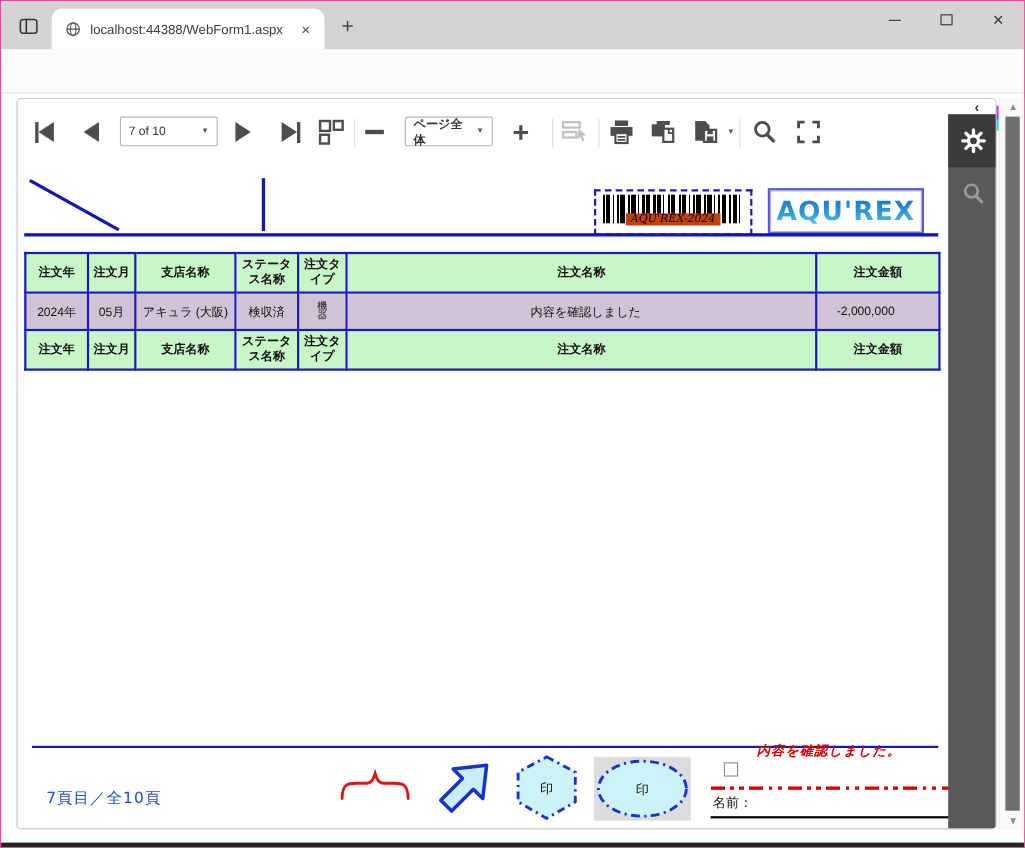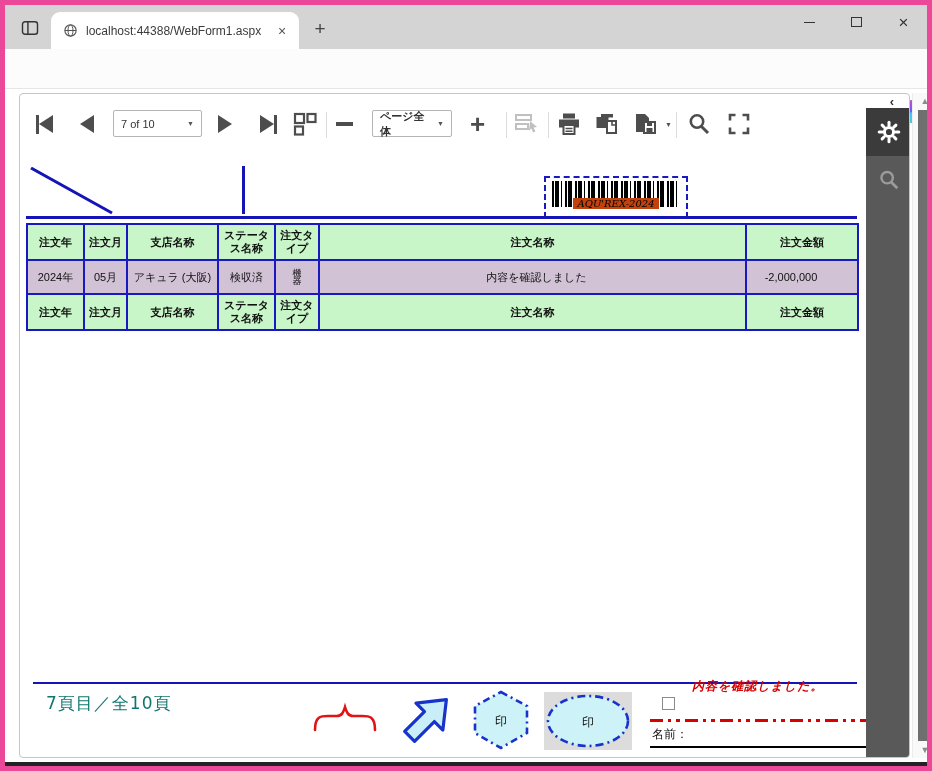--- a/index.html
+++ b/index.html
@@ -1,17 +1,17 @@
 <!DOCTYPE html>
 <html><head>
 <meta charset="utf-8">
 <style>
   * { margin:0; padding:0; box-sizing:border-box; }
   html,body { width:932px; height:771px; background:#fff; font-family:"Liberation Sans","DejaVu Sans",sans-serif; }
-  #app { position:relative; width:932px; height:771px; background:#fff; border:5px solid #ec4899; overflow:hidden; }
+  #app { position:relative; width:932px; height:771px; background:#fff; border:1px solid #ec4899; overflow:hidden; }
 
   
   .titlebar { position:absolute; left:0; top:0; width:100%; height:44px; background:#d4d4d4; }
   .ws-btn { position:absolute; left:12px; top:10px; width:26px; height:26px; border-radius:5px; display:flex; align-items:center; justify-content:center; }
   .tab { position:absolute; left:46px; top:7px; width:248px; height:37px; background:#fff; border-radius:9px 9px 0 0; display:flex; align-items:center; padding:0 8px 0 12px; }
   .tab-title { font-size:12px; color:#3b3b3b; white-space:nowrap; overflow:hidden; flex:1; margin-left:8px; }
   .tab-close { width:18px; height:18px; font-size:14px; color:#555; display:flex; align-items:center; justify-content:center; border-radius:4px; }
   .newtab { position:absolute; left:302px; top:11px; width:26px; height:26px; font-size:19px; color:#444; display:flex; align-items:center; justify-content:center; border-radius:5px; }
   .wincontrols { position:absolute; right:0; top:0; height:44px; display:flex; }
   .winbtn { width:47px; height:34px; display:flex; align-items:center; justify-content:center; }
@@ -51,30 +51,30 @@
   .barcode-box { left:524px; top:82px; width:144px; height:42px; border:2px dashed #1a18c0; background:#fff; padding:3px 6px 0; }
   .barcode-bars { height:26px; background:repeating-linear-gradient(90deg,#000 0 2px,#fff 2px 3px,#000 3px 7px,#fff 7px 9px,#000 9px 10px,#fff 10px 13px,#000 13px 15px,#fff 15px 16px,#000 16px 20px,#fff 20px 23px); }
   .barcode-label { margin-top:-9px; text-align:center; font-size:10px; font-style:italic; font-family:"DejaVu Serif",serif; }
   .barcode-label span { background:#c2410c; padding:0 4px; }
   .logo-box { left:682px; top:81px; width:142px; height:42px; border:2px solid #5b5bd6; box-shadow:inset 0 0 0 1px #b9b9c9; background:#fff; display:flex; align-items:center; justify-content:center; }
   .logo-text { font-size:24px; font-weight:bold; letter-spacing:1px;
     background:linear-gradient(180deg,#1b6ec2 0%,#2f9ad8 55%,#53c6ea 100%);
     -webkit-background-clip:text; background-clip:text; color:transparent; }
   .hdr-rule { left:6px; top:122px; width:831px; height:3px; background:#1414b8; }
 
-  table.rpt { position:absolute; left:6px; top:129px; width:831px; border-collapse:collapse; table-layout:fixed; }
+  table.rpt { position:absolute; left:6px; top:139px; width:831px; border-collapse:collapse; table-layout:fixed; }
   table.rpt td { border:2px solid #1a18c0; font-size:11px; color:#101010; text-align:center; vertical-align:middle; overflow:hidden; }
   tr.hrow td { background:#c8f6c8; font-weight:bold; height:36px; line-height:1.15; }
   tr.drow td { background:#d2c2d6; height:34px; }
   td.cell-name { text-align:left; padding-left:8px; }
   td.cell-amt { text-align:right; padding-right:22px; }
   .typestack { display:inline-block; width:11px; font-size:9px; line-height:8px; word-break:break-all; }
 
   .ftr-rule { left:13px; top:588px; width:824px; height:2px; background:#1414b8; }
-  .ftr-page { left:26px; top:598px; font-size:17px; color:#0f766e; letter-spacing:1px; }
+  .ftr-page { left:26px; top:627px; font-size:14px; color:#1d4ed8; letter-spacing:1px; }
   .stamp-label { position:absolute; left:0; right:0; text-align:center; font-size:12px; color:#101010; }
   .chk-box { left:642px; top:603px; width:13px; height:13px; border:1px solid #8a8a8a; background:#fff; }
   .confirm-txt { left:672px; top:584px; font-size:12px; font-style:italic; font-weight:bold; color:#d90000; letter-spacing:1px; }
   .red-dashdot { left:630px; top:625px; width:222px; height:3px;
     background:repeating-linear-gradient(90deg,#d90000 0 13px,transparent 13px 18px,#d90000 18px 21px,transparent 21px 26px,#d90000 26px 30px,transparent 30px 35px); }
   .name-lbl { left:632px; top:632px; font-size:12px; color:#101010; }
   .black-rule { left:630px; top:652px; width:222px; height:2px; background:#000; }
 
   
   .side-panel { position:absolute; left:846px; top:14px; width:45px; height:651px; background:#595959; }
@@ -274,20 +274,23 @@
     </button>
 
     <svg class="rc" style="left:10px;top:73px;" width="84" height="48">
         <line x1="1" y1="1" x2="82" y2="46" stroke="#1414b8" stroke-width="3"></line>
       </svg>
     <div class="rc rpt-vline"></div>
 
     <div class="rc barcode-box">
       <div class="barcode-bars"></div>
       <div class="barcode-label"><span>AQU'REX-2024</span></div>
+    </div>
+    <div class="rc logo-box">
+      <span class="logo-text">AQU'REX</span>
     </div>
     <div class="rc hdr-rule"></div>
 
     <table class="rpt">
       <colgroup>
         <col style="width:57px">
           <col style="width:43px">
           <col style="width:91px">
           <col style="width:57px">
           <col style="width:44px">

